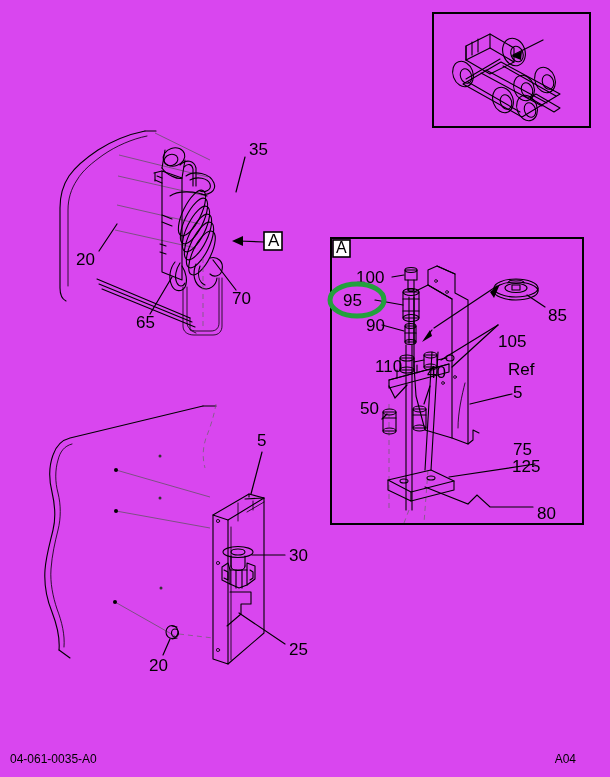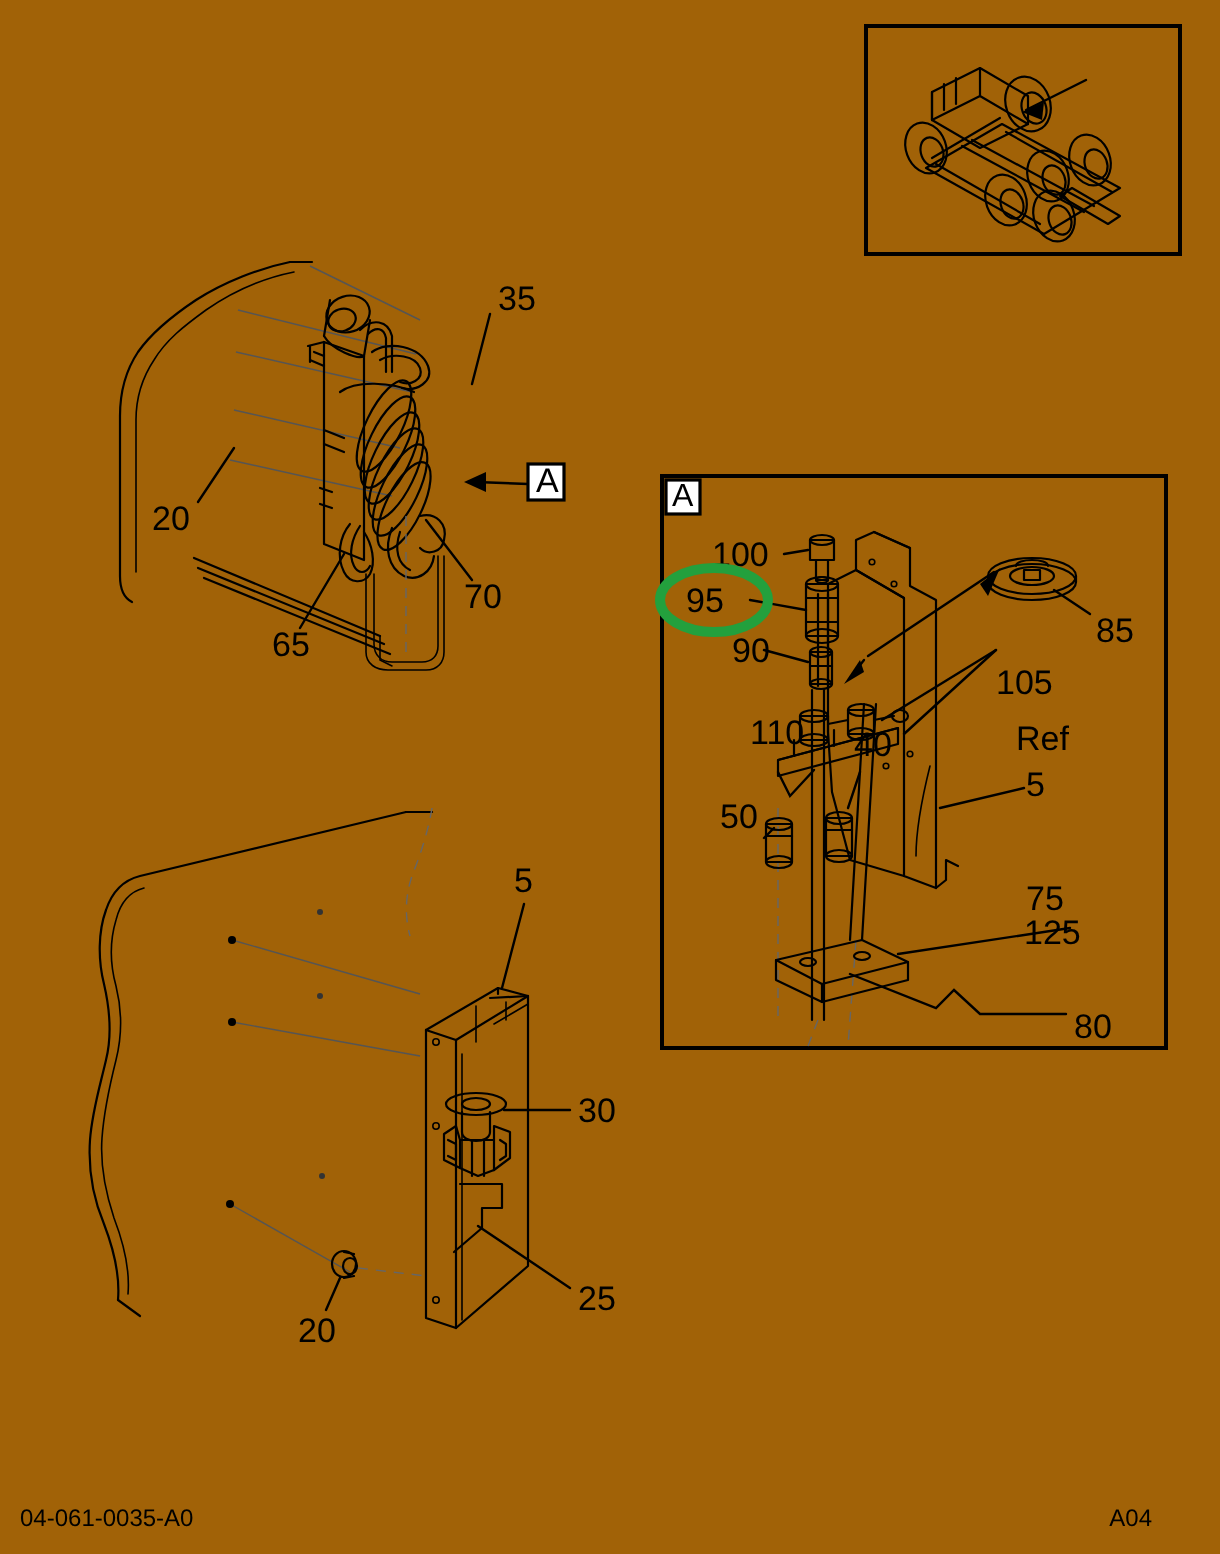--- a/index.html
+++ b/index.html
@@ -8,21 +8,21 @@
     padding: 0;
     background: #ffffff;
   }
   body {
     font-family: "Liberation Sans", sans-serif;
   }
   #page {
     position: relative;
     width: 610px;
     height: 777px;
-    background: #a16207;
+    background: #d946ef;
     overflow: hidden;
   }
   #page svg {
     position: absolute;
     left: 0;
     top: 0;
     width: 610px;
     height: 777px;
   }
   .lbl {

